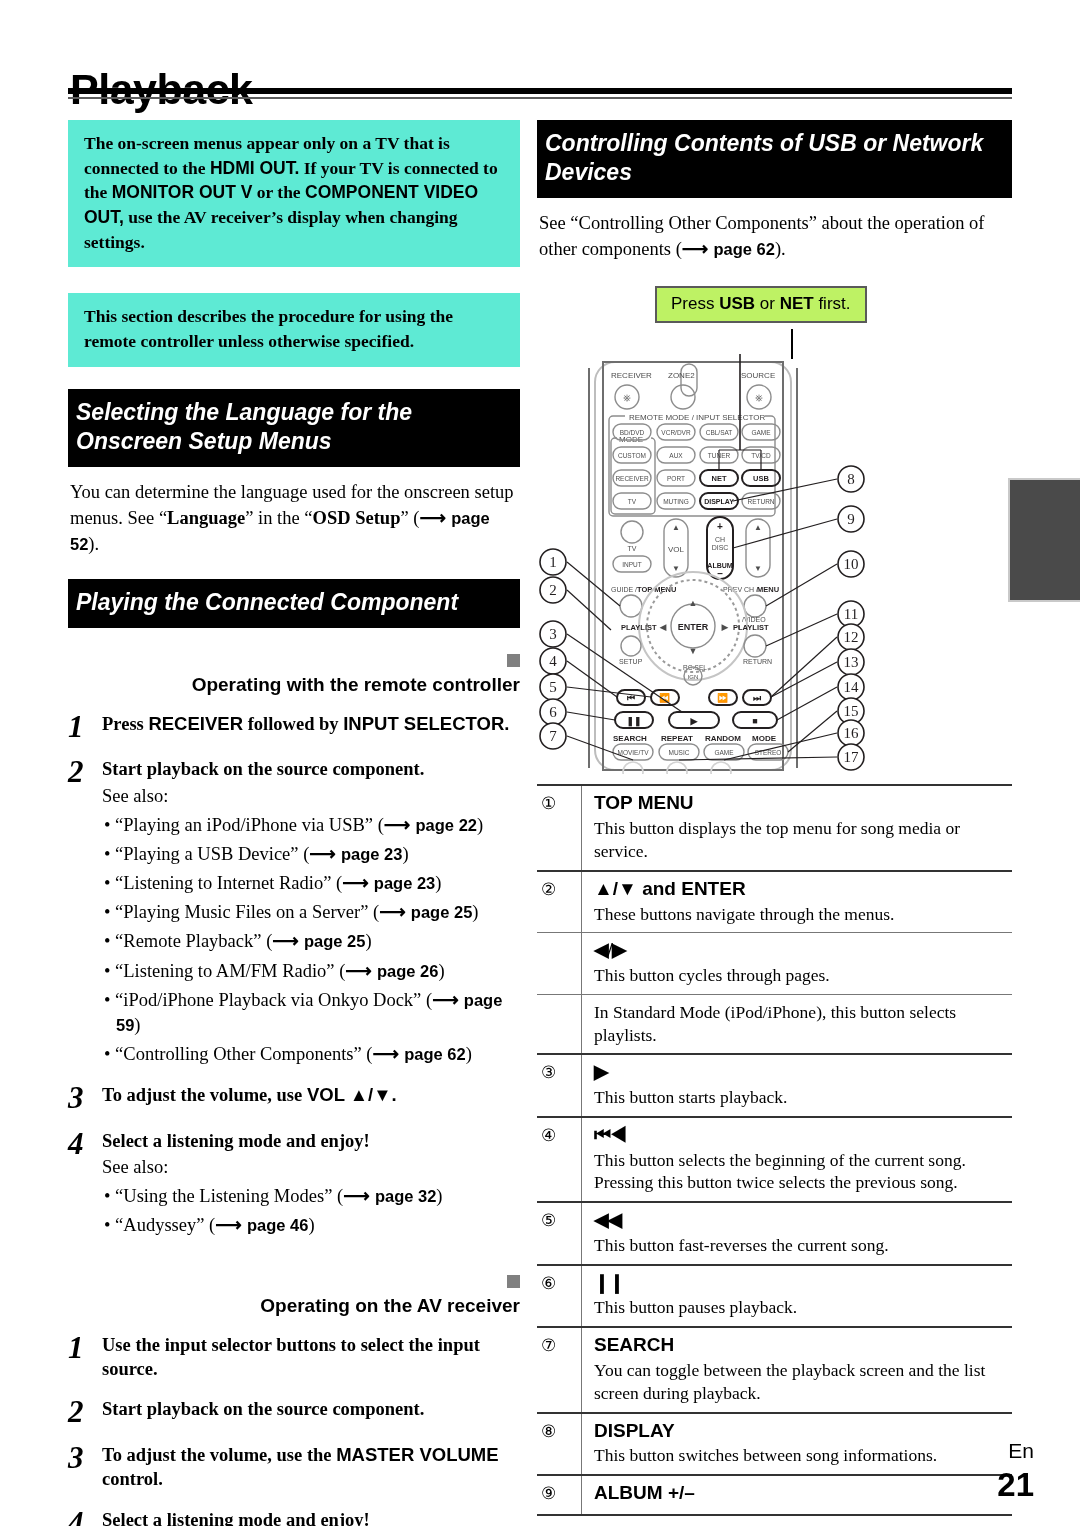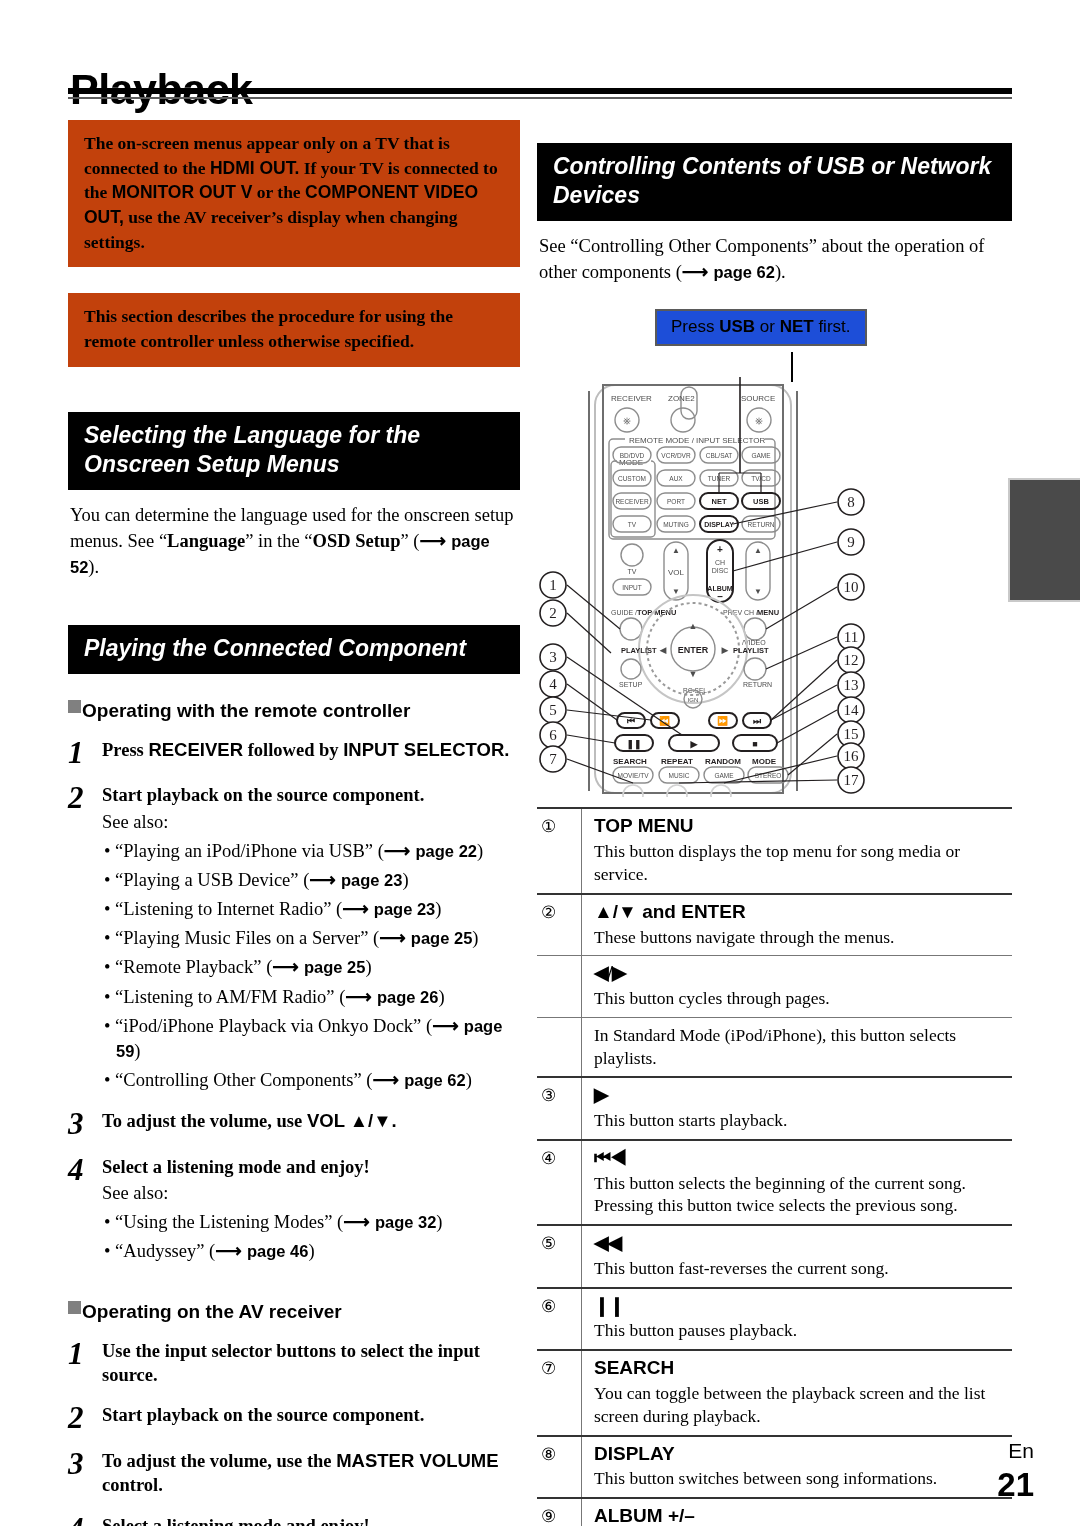--- a/index.html
+++ b/index.html
@@ -18,68 +18,67 @@
   }
   .rule-thick{position:absolute;left:68px;top:88px;width:944px;height:6px;background:#000;}
   .rule-thin{position:absolute;left:68px;top:97px;width:944px;height:2px;background:#5c5c5c;}
 
   
   .col-left{position:absolute;left:68px;top:120px;width:452px;}
   .col-right{position:absolute;left:537px;top:120px;width:475px;}
 
   
   .note{
-    background:#c2410c;padding:11px 14px 13px 16px;
+    background:#5eead4;padding:11px 14px 13px 16px;
     font-family:"Liberation Serif",serif;font-weight:bold;
     font-size:17.5px;line-height:1.41;
   }
   .note .sans{font-family:"Liberation Sans",sans-serif;font-weight:bold;}
   .gap-a{height:26px;}
   .gap-b{height:22px;}
 
   
   .blkhead{
     background:#000;color:#fff;
     font-family:"Liberation Sans",sans-serif;
     font-weight:bold;font-style:italic;
     font-size:23px;line-height:1.28;
-    padding:9px 14px 10px 16px;
-    margin-top:23px;
+    padding:9px 14px 10px 8px;
   }
 
   
   .para{font-size:18.5px;line-height:1.42;margin:12px 0 0 2px;}
   .b{font-weight:bold;}
   .pg{font-family:"Liberation Sans",sans-serif;font-weight:bold;font-size:16.5px;}
   .arrow{font-family:"Liberation Sans",sans-serif;font-weight:bold;}
 
   
   .subhead{
     font-family:"Liberation Sans",sans-serif;font-weight:bold;font-size:19px;
-    margin:26px 0 0 0;display:flex;align-items:flex-start;gap:1px;
+    margin:26px 0 0 0;display:flex;align-items:flex-end;gap:7px;flex-direction:column;
   }
   .sq{width:13px;height:13px;background:#808080;display:inline-block;flex:0 0 auto;}
 
   
   .step{display:flex;margin-top:16px;}
   .step-num{
     font-family:"Liberation Serif",serif;font-weight:bold;font-style:italic;
     font-size:31px;line-height:0.95;width:34px;flex:0 0 34px;
   }
   .step-body{flex:1;font-size:18.5px;line-height:1.36;}
   .step-title{font-weight:bold;font-size:18.5px;line-height:1.32;}
   .step-title .sans{font-family:"Liberation Sans",sans-serif;font-weight:bold;}
   .seealso{margin-top:2px;}
   .bl{margin:3px 0 0 14px;text-indent:-12px;font-size:18.5px;line-height:1.36;}
 
   
   .pressbox-wrap{position:relative;height:74px;margin-top:24px;}
   .pressbox{
     position:absolute;left:118px;top:0;
-    border:2.5px solid #5a5a5a;background:#1d4ed8;
+    border:2.5px solid #5a5a5a;background:#bef264;
     padding:6px 14px 7px;
     font-family:"Liberation Sans",sans-serif;font-size:17px;
   }
   .pressbox .b{font-weight:bold;}
   .conn-v{position:absolute;left:254px;top:43px;width:2px;height:30px;background:#000;}
 
   
   .remote-area{position:relative;width:475px;height:420px;margin-top:-6px;}
   .remote-svg{position:absolute;left:0;top:0;}
 

